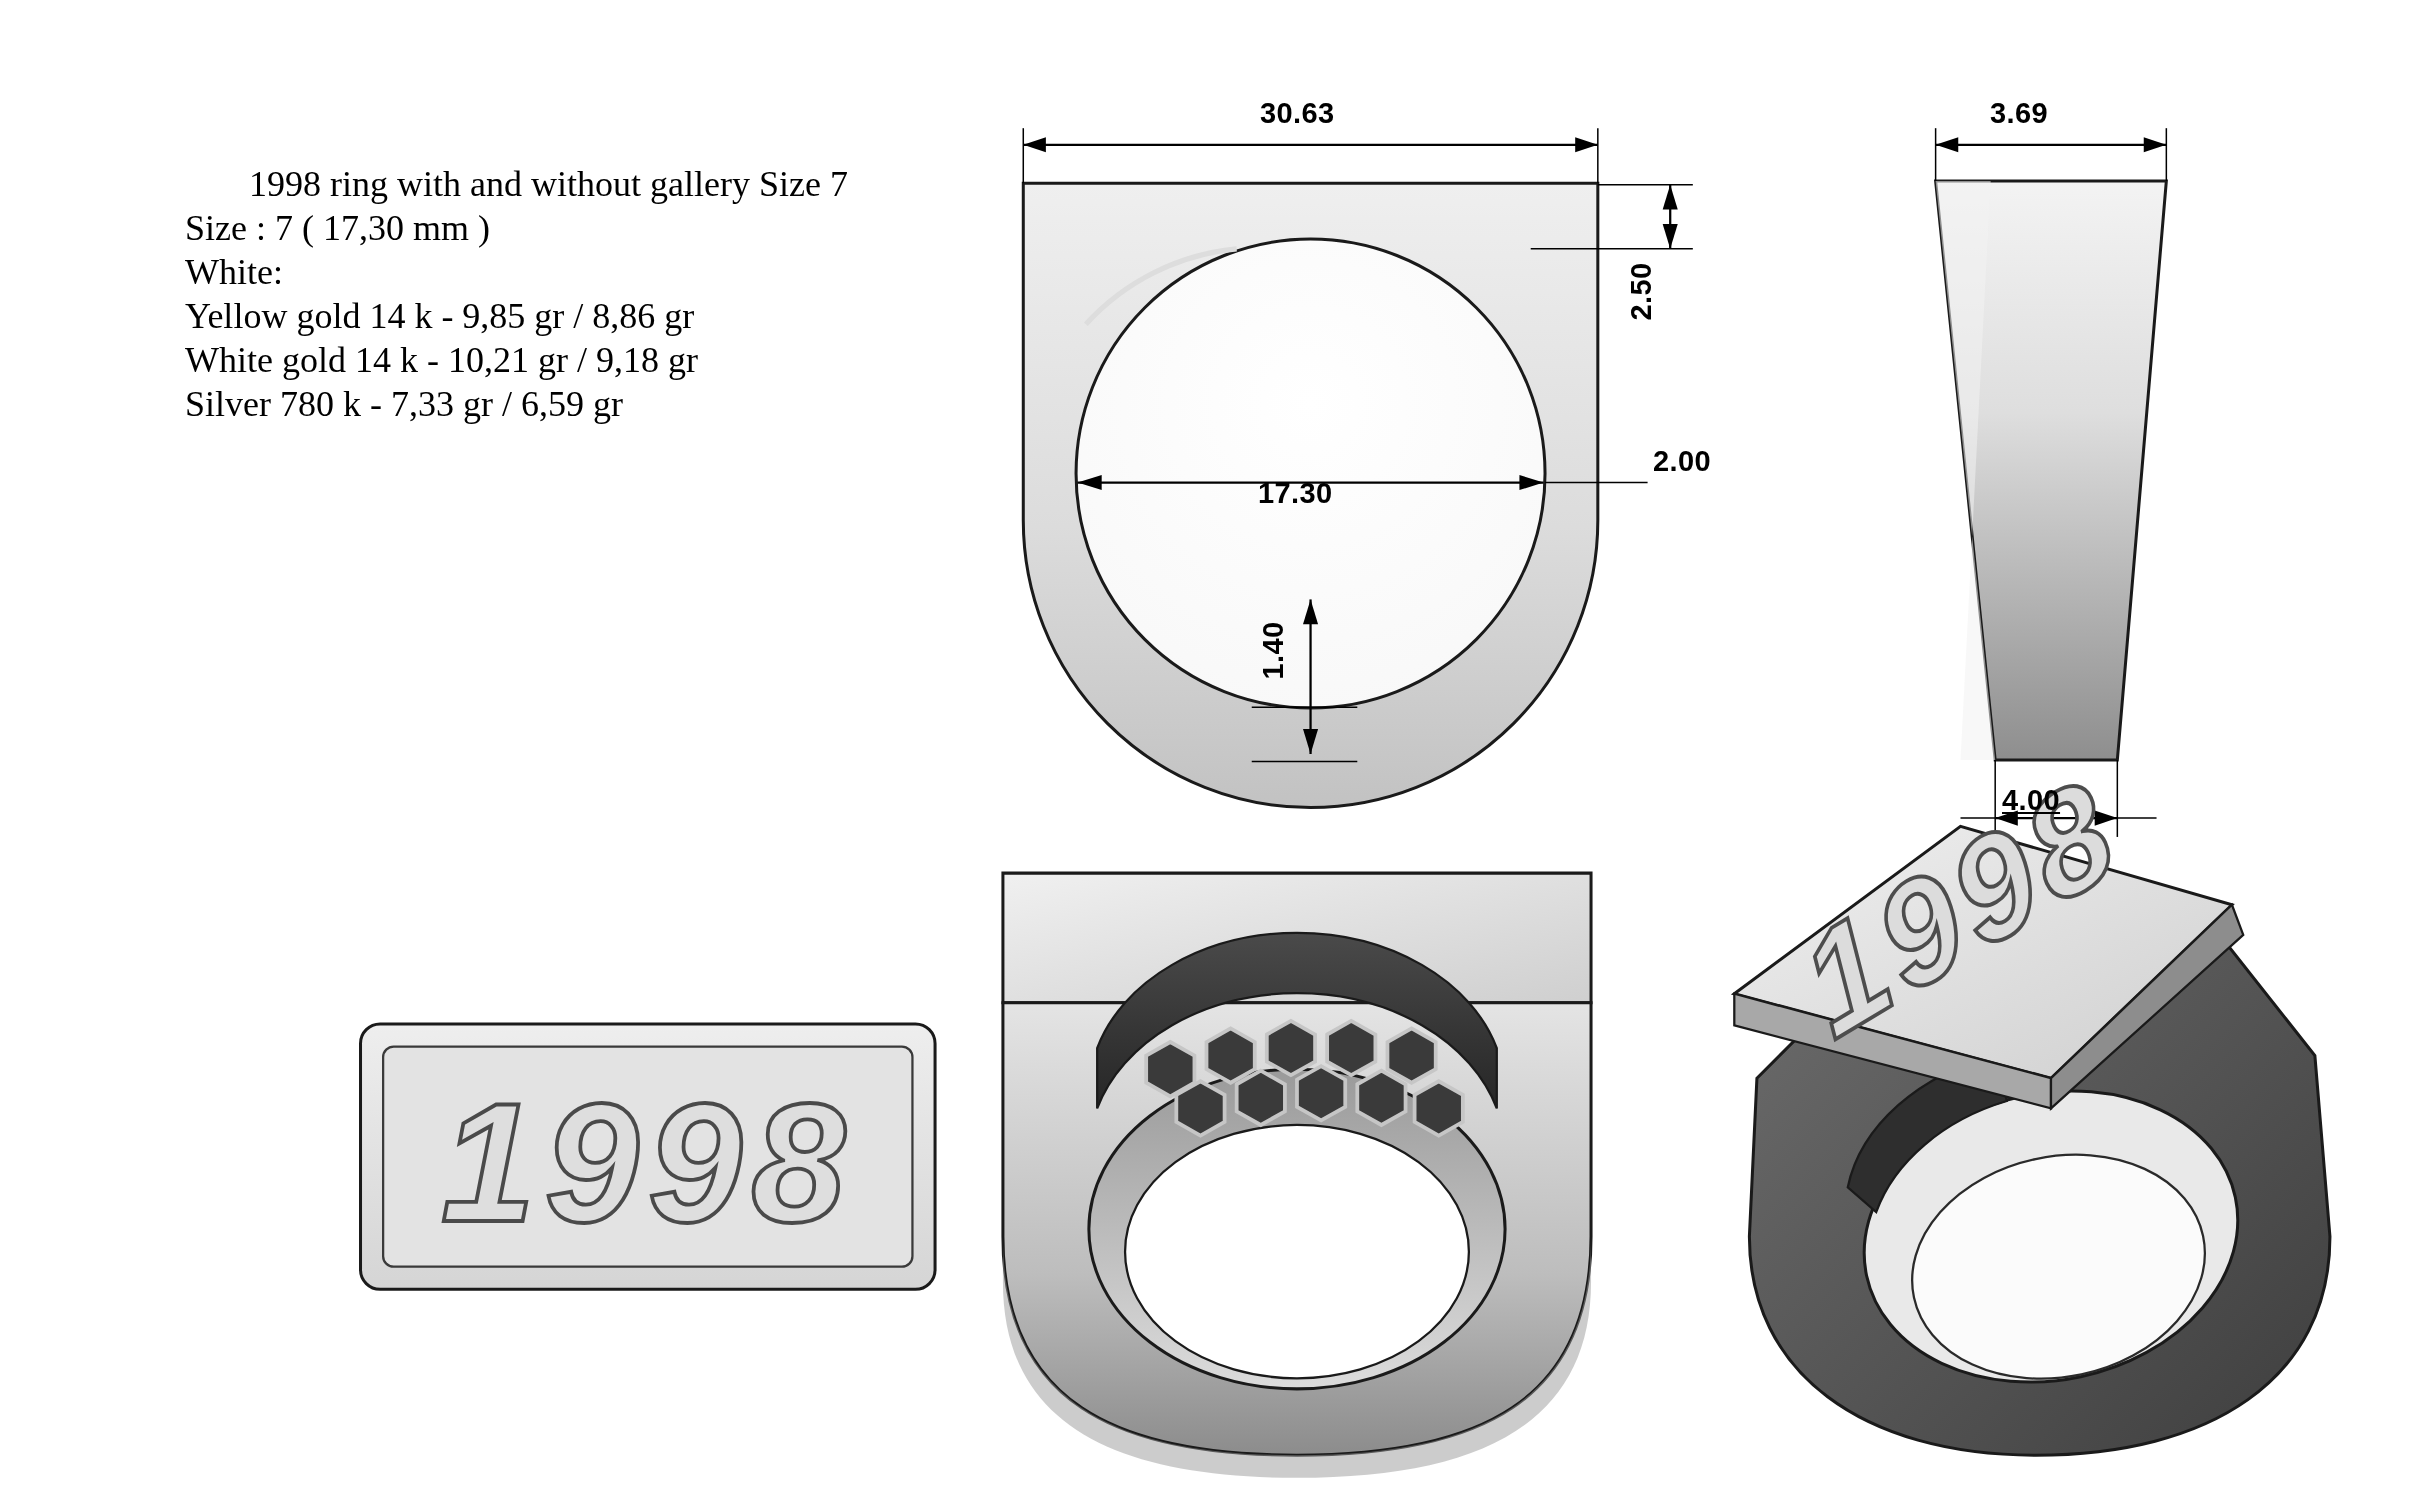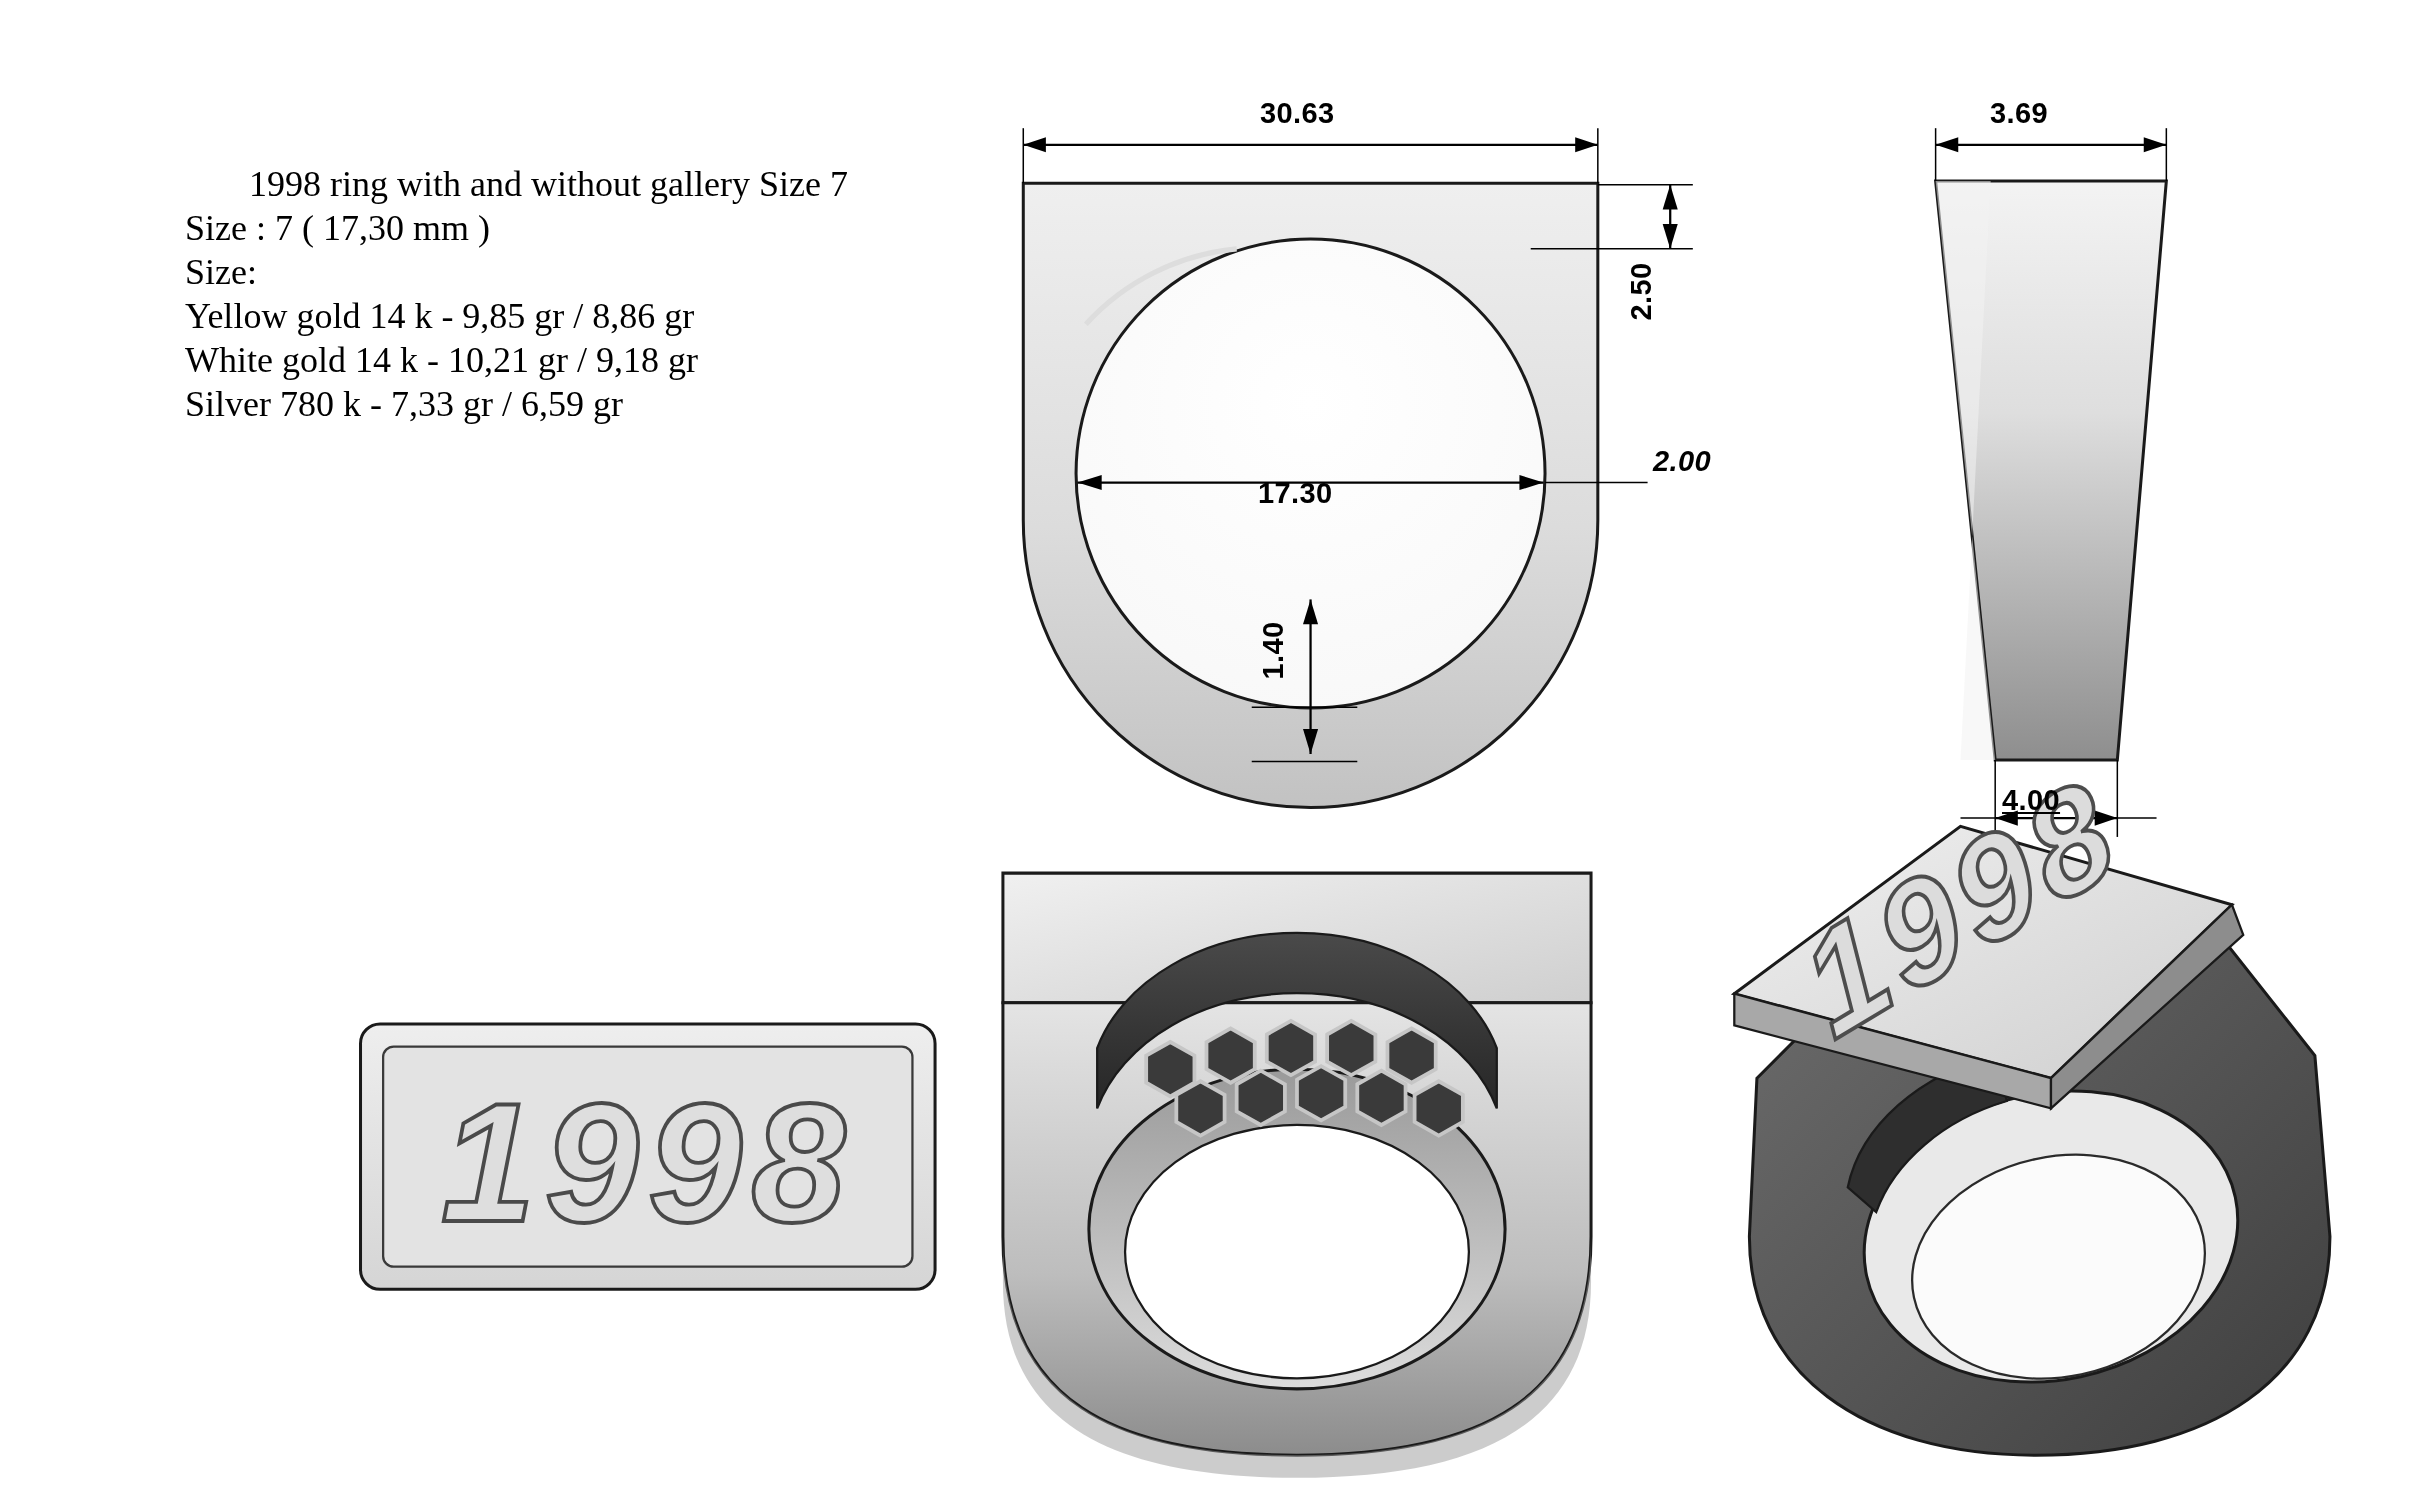--- a/index.html
+++ b/index.html
@@ -60,21 +60,21 @@
   }
 </style>
 </head>
 <body>
 
 <div class="stage">
 
   <div class="notes">
     <div class="title-line">1998 ring with and without gallery Size 7</div>
     <div>Size : 7 ( 17,30 mm )</div>
-    <div>Size:</div>
+    <div>White:</div>
     <div>Yellow gold 14 k - 9,85 gr / 8,86 gr</div>
     <div>White gold 14 k - 10,21 gr / 9,18 gr</div>
     <div>Silver 780 k - 7,33 gr / 6,59 gr</div>
   </div>
 
   <svg class="overlay" viewBox="0 0 3200 2000" xmlns="http://www.w3.org/2000/svg">
     <defs>
       <linearGradient id="gradFront" x1="0" y1="0" x2="0" y2="1">
         <stop offset="0%" stop-color="#efefef"></stop>
         <stop offset="55%" stop-color="#dcdcdc"></stop>
@@ -242,21 +242,21 @@
       </g>
     </g>
   </svg>
 
   <div class="dim" style="left:1260px; top:97px;">30.63</div>
 
   <div class="dim vert" style="left:1641px; top:275px; width:91px; text-align:center; margin-left:-45px;">2.50</div>
 
   <div class="dim" style="left:1258px; top:441px;margin-top:36px;">17.30</div>
 
-  <div class="dim" style="left:1653px; top:445px;font-style:italic;">2.00</div>
+  <div class="dim" style="left:1653px; top:445px;">2.00</div>
 
   <div class="dim vert" style="left:1273px; top:634px; width:98px; text-align:center; margin-left:-49px;">1.40</div>
 
   <div class="dim" style="left:1990px; top:97px;">3.69</div>
 
   <div class="dim" style="left:2002px; top:784px;text-decoration:underline;">4.00</div>
 
 </div>
 
 

